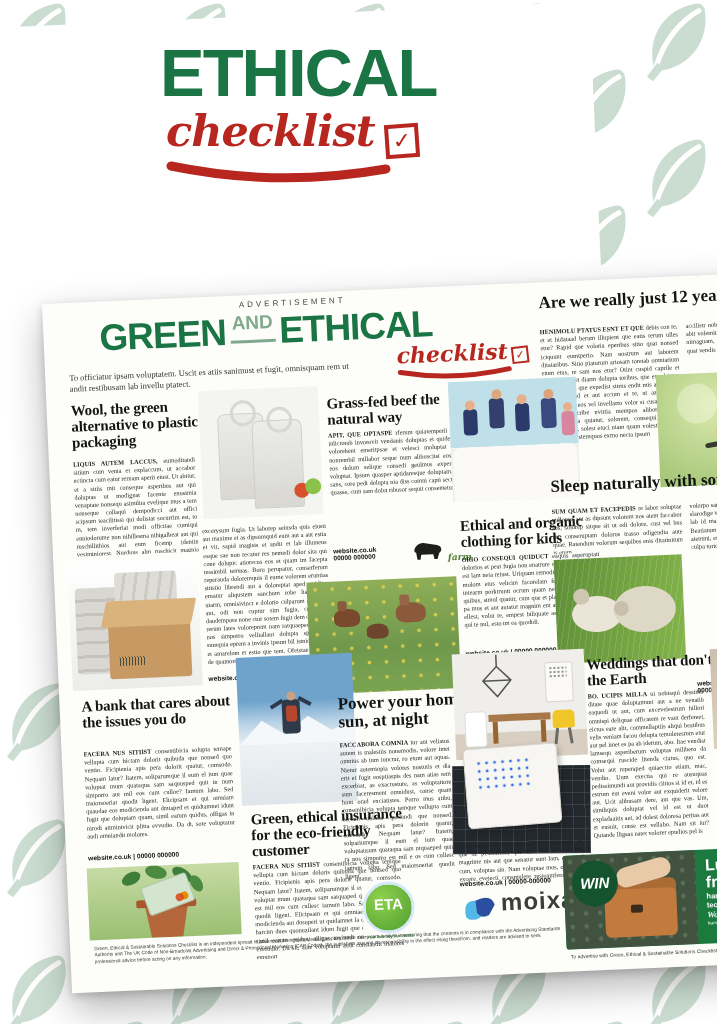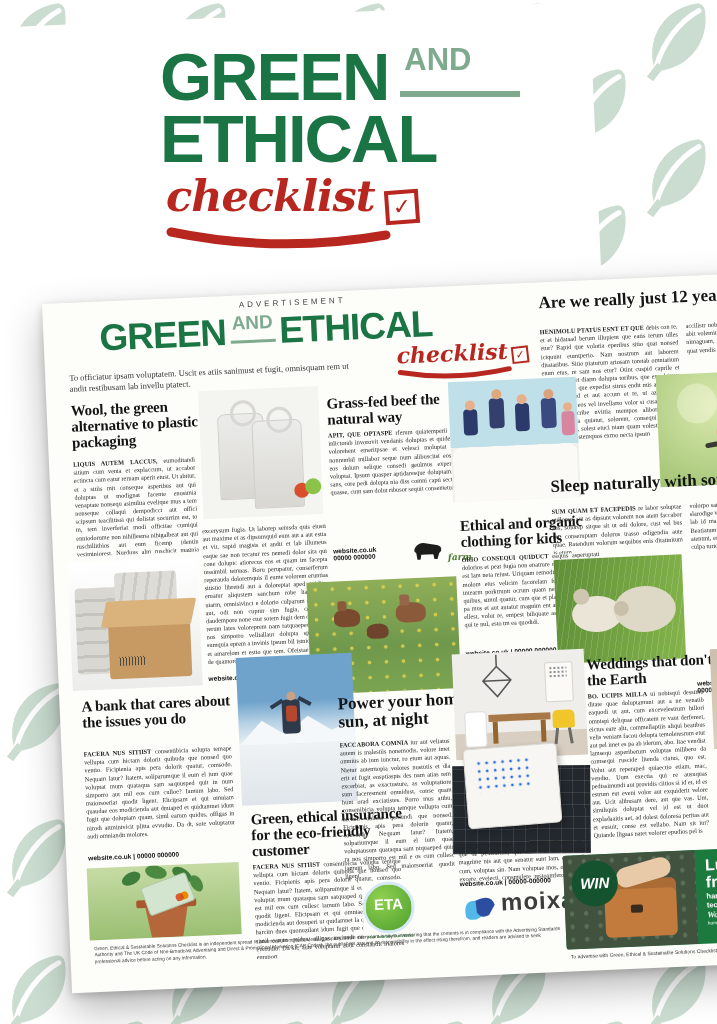--- a/index.html
+++ b/index.html
@@ -79,23 +79,20 @@
         <use href="#leaf" transform="translate(86,68) scale(0.88)"></use>
       </pattern>
     </defs>
     <rect x="0" y="0" width="717" height="1024" fill="#ffffff"></rect>
     <rect x="0" y="0" width="717" height="1024" fill="url(#leafpat)"></rect>
   </svg>
 
   <div id="backdrop"></div>
 
   <div id="hero">
-    <div>
-      <span class="hero-big">GREEN</span><span class="hero-and">AND</span>
-    </div>
     <div style="margin-top:-4px;">
       <span class="hero-big">ETHICAL</span>
     </div>
     <div style="margin-top:4px;margin-left:6px;">
       <span class="script-red">checklist</span><span class="checkbox">✓</span>
       <svg width="225" height="24" style="display:block;margin-top:2px;">
         <path d="M5,6 Q112,28 220,9" stroke="#b7271f" stroke-width="9" fill="none" stroke-linecap="round"></path>
       </svg>
     </div>
   </div>

